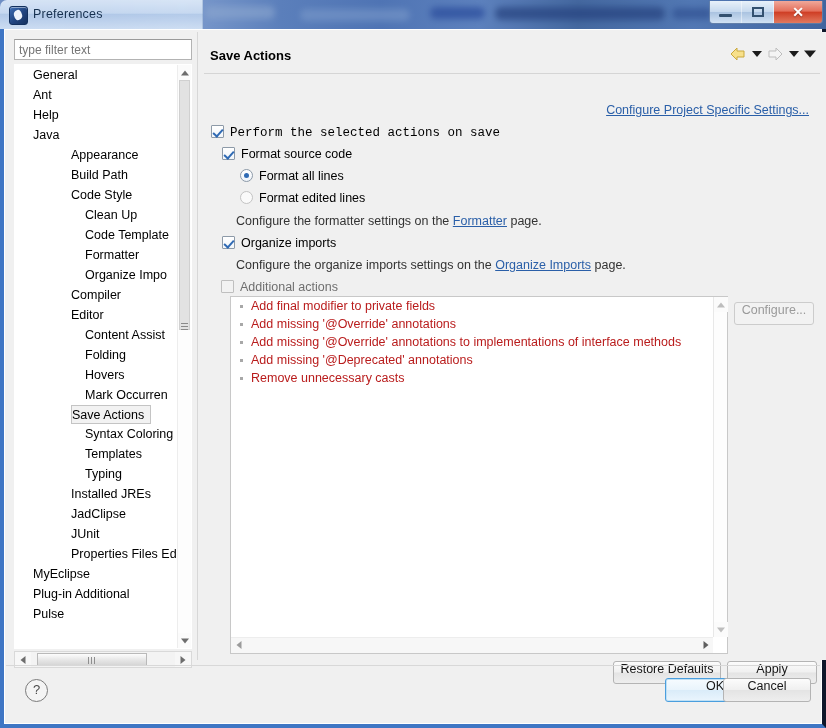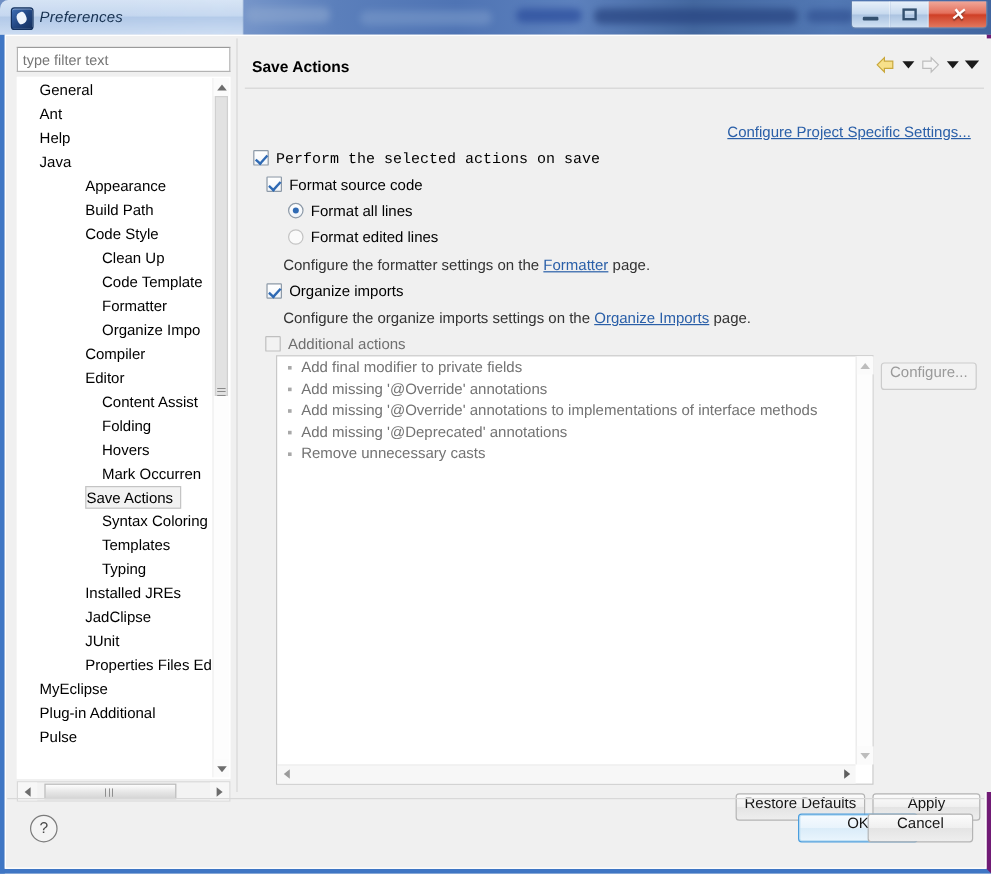--- a/index.html
+++ b/index.html
@@ -41,21 +41,20 @@
     filter: blur(3px);
     opacity: .55;
   }
 
   
   .titlebar {
     position: absolute;
     left: 0; top: 0;
     width: 826px; height: 30px;
     box-sizing: border-box;
-    font-style: italic;
   }
   .title-glass {
     position: absolute;
     left: 0; top: 0;
     width: 202px; height: 29px;
     background: linear-gradient(180deg,
       rgba(222,234,248,.93) 0%,
       rgba(205,222,243,.92) 45%,
       rgba(186,208,236,.90) 50%,
       rgba(211,226,245,.93) 100%);
@@ -145,21 +144,21 @@
   }
 
   
   .dialog {
     position: absolute;
     left: 0; top: 29px;
     width: 826px; height: 699px;
     box-sizing: border-box;
     background: #f0f0f0;
     border-left: 4px solid #3f76c4;
-    border-right: 4px solid #701a75;
+    border-right: 4px solid #0f172a;
     border-bottom: 4px solid #3f76c4;
   }
   .dialog-inner {
     position: absolute;
     left: 0; top: 0;
     right: 0; bottom: 0;
     background: #f0f0f0;
     border: 1px solid #ffffff;
     box-sizing: border-box;
   }
@@ -421,21 +420,21 @@
   .listbox-inner {
     position: absolute;
     left: 0; top: 0;
     right: 14px; bottom: 16px;
     overflow: hidden;
   }
   .list-item {
     height: 18px;
     line-height: 18px;
     font-size: 12.5px;
-    color: #737373;
+    color: #b91c1c;
     white-space: nowrap;
     padding-left: 20px;
     position: relative;
   }
   .list-item .bullet {
     position: absolute;
     left: 9px; top: 8px;
     width: 3px; height: 3px;
     background: #a8a8a8;
   }

